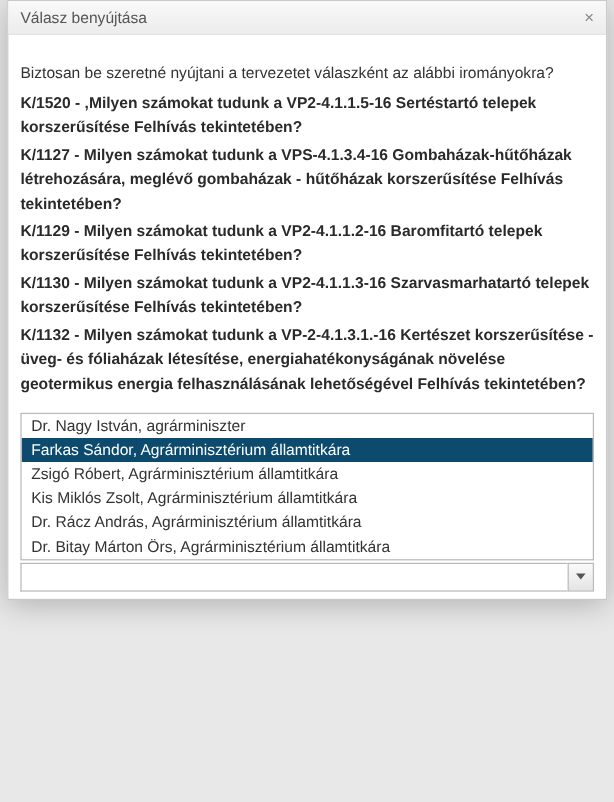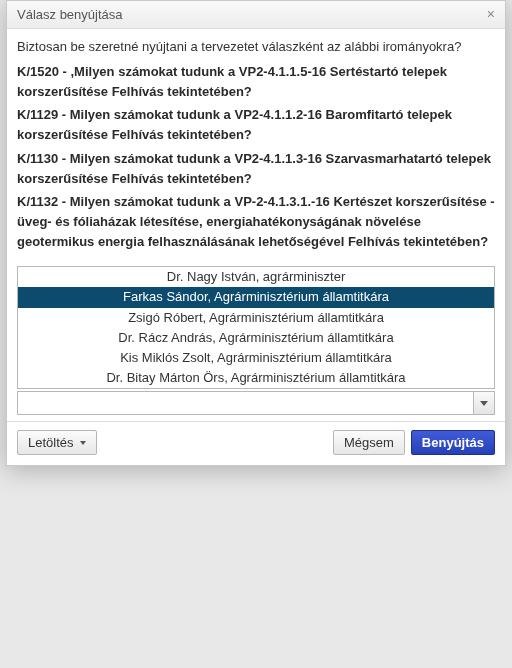--- a/index.html
+++ b/index.html
@@ -31,21 +31,21 @@
     color: #555;
     font-weight: normal;
   }
   .close-icon {
     font-size: 14px;
     color: #888;
     cursor: pointer;
     line-height: 1;
   }
   .modal-body {
-    padding: 10px 10px 6px 10px;
+    padding: 24px 10px 6px 10px;
   }
   .intro {
     font-size: 13px;
     color: #333;
     margin-bottom: 8px;
   }
   .item {
     font-size: 13px;
     font-weight: bold;
     color: #2a2a2a;
@@ -60,21 +60,20 @@
     color: #333;
     max-height: 132px;
     overflow: hidden;
   }
   .dropdown-list .opt {
     padding: 1px 8px;
     line-height: 1.4;
     white-space: nowrap;
     overflow: hidden;
     text-overflow: ellipsis;
-    text-align: center;
   }
   .dropdown-list .opt.selected {
     background: #0c4a6e;
     color: #fff;
   }
   .combo {
     display: flex;
     margin-top: 2px;
   }
   .combo-input {
@@ -143,48 +142,36 @@
 
   <div class="modal-header">
     <span class="modal-title">Válasz benyújtása</span>
     <span class="close-icon">×</span>
   </div>
 
   <div class="modal-body">
     <div class="intro">Biztosan be szeretné nyújtani a tervezetet válaszként az alábbi irományokra?</div>
 
     <div class="item">K/1520 - ,Milyen számokat tudunk a VP2-4.1.1.5-16 Sertéstartó telepek korszerűsítése Felhívás tekintetében?</div>
+    <div class="item">K/1127 - Milyen számokat tudunk a VPS-4.1.3.4-16 Gombaházak-hűtőházak létrehozására, meglévő gombaházak - hűtőházak korszerűsítése Felhívás tekintetében?</div>
     <div class="item">K/1129 - Milyen számokat tudunk a VP2-4.1.1.2-16 Baromfitartó telepek korszerűsítése Felhívás tekintetében?</div>
     <div class="item">K/1130 - Milyen számokat tudunk a VP2-4.1.1.3-16 Szarvasmarhatartó telepek korszerűsítése Felhívás tekintetében?</div>
     <div class="item">K/1132 - Milyen számokat tudunk a VP-2-4.1.3.1.-16 Kertészet korszerűsítése - üveg- és fóliaházak létesítése, energiahatékonyságának növelése geotermikus energia felhasználásának lehetőségével Felhívás tekintetében?</div>
 
     <div class="dropdown-list">
       <div class="opt">Dr. Nagy István, agrárminiszter</div>
       <div class="opt selected">Farkas Sándor, Agrárminisztérium államtitkára</div>
       <div class="opt">Zsigó Róbert, Agrárminisztérium államtitkára</div>
+      <div class="opt">Kis Miklós Zsolt, Agrárminisztérium államtitkára</div>
       <div class="opt">Dr. Rácz András, Agrárminisztérium államtitkára</div>
-      <div class="opt">Kis Miklós Zsolt, Agrárminisztérium államtitkára</div>
       <div class="opt">Dr. Bitay Márton Örs, Agrárminisztérium államtitkára</div>
     </div>
 
     <div class="combo">
       <input class="combo-input" type="text" value="" style="">
       <div class="combo-btn">
         <div class="chev"></div>
       </div>
     </div>
   </div>
 
-  <div class="modal-footer">
-    <button class="btn">
-      <span>Letöltés</span>
-      <span class="small-chev"></span>
-    </button>
-    <div class="spacer"></div>
-    <button class="btn">
-      <span>Mégsem</span>
-    </button>
-    <button class="btn primary">
-      <span>Benyújtás</span>
-    </button>
-  </div>
 
 </div>
 
 </body></html>

